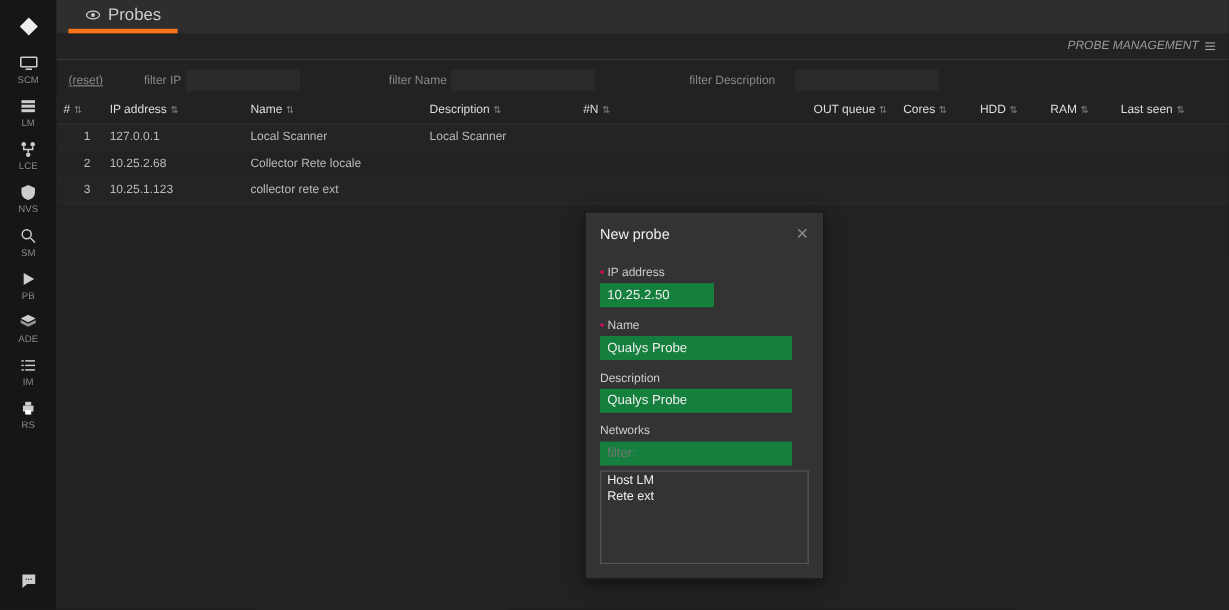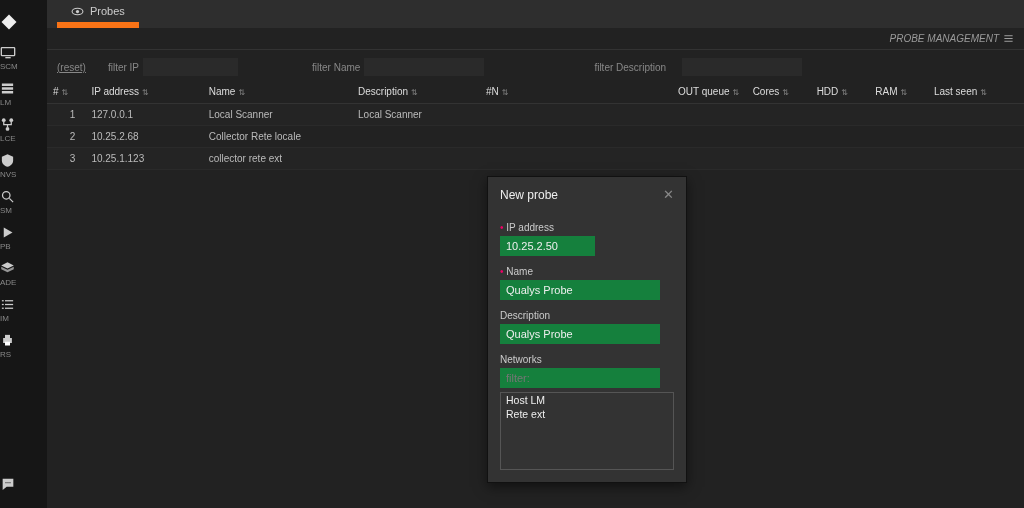--- a/index.html
+++ b/index.html
@@ -1,36 +1,36 @@
 <!DOCTYPE html>
 <html><head>
 <meta charset="utf-8">
 <style>
   * { box-sizing: border-box; margin: 0; padding: 0; }
   html, body { width: 1024px; height: 508px; overflow: hidden; font-family: Arial, Helvetica, sans-serif; background:#1d1d1d; color:#bdbdbd; font-size:11px; }
   body { display:flex; }
 
   
   .sidebar { width:47px; background:#161616; display:flex; flex-direction:column; align-items:center; padding-top:4px; height:100%; }
-  .side-item { width:47px; height:36px; display:flex; flex-direction:column; align-items:flex-start; justify-content:center; color:#999; cursor:pointer; }
+  .side-item { width:47px; height:36px; display:flex; flex-direction:column; align-items:center; justify-content:center; color:#999; cursor:pointer; }
   .side-item svg { fill:#ccc; }
   .side-item .lbl { font-size:8px; margin-top:2px; color:#888; }
   .side-spacer { flex:1; }
 
   
   .main { flex:1; display:flex; flex-direction:column; background:#222; }
   .topbar { height:28px; background:#2e2e2e; display:flex; align-items:flex-end; padding:0 10px; }
-  .tab { display:flex; align-items:center; height:28px; padding:0 14px; color:#ccc; font-size:11px; border-bottom:6px solid #f97316; }
+  .tab { display:flex; align-items:center; height:28px; padding:0 14px; color:#ccc; font-size:14px; border-bottom:4px solid #f97316; }
   .tab svg { margin-right:6px; fill:#ccc; }
 
   .subbar { height:22px; display:flex; align-items:center; justify-content:flex-end; padding:0 10px; color:#9a9a9a; font-size:10px; background:#222; border-bottom:1px solid #333; }
   .subbar .mgmt { display:flex; align-items:center; gap:4px;font-style:italic; }
 
   .filters { display:flex; align-items:center; gap:14px; padding:8px 10px 4px 10px; color:#888; font-size:10px; }
-  .filters .reset { text-decoration:underline; cursor:pointer; margin-right:8px; }
+  .filters .reset { text-decoration:underline; cursor:pointer; margin-right:20px; }
   .filters label { display:flex; align-items:center; gap:4px; }
   .filters input { background:#2a2a2a; border:none; height:18px; color:#ccc; padding:0 5px; font-size:10px; }
   .fip { width:95px; }
   .fname { width:120px; }
   .fdesc { width:120px; margin-left:12px; }
 
   .tablewrap { flex:1; overflow:hidden; background:#222; position:relative; }
   table { width:100%; border-collapse:collapse; table-layout:fixed; }
   thead th { text-align:left; font-weight:normal; color:#ddd; font-size:10px; padding:6px 6px; border-bottom:1px solid #333; white-space:nowrap; }
   tbody td { padding:5px 6px; color:#bbb; font-size:10px; border-bottom:1px solid #2a2a2a; white-space:nowrap; }
@@ -169,21 +169,21 @@
   <div class="filters">
     <span class="reset">(reset)</span>
     <label>
       <span>filter IP</span>
       <input class="inp fip" value="" style="">
     </label>
     <label style="margin-left:60px;">
       <span>filter Name</span>
       <input class="inp fname" value="" style="">
     </label>
-    <label style="margin-left:96px;">
+    <label style="margin-left:64px;">
       <span>filter Description</span>
       <input class="inp fdesc" value="" style="">
     </label>
   </div>
 
   <div class="tablewrap">
     <table>
       <colgroup>
         <col style="width:36px">
           <col style="width:110px">

